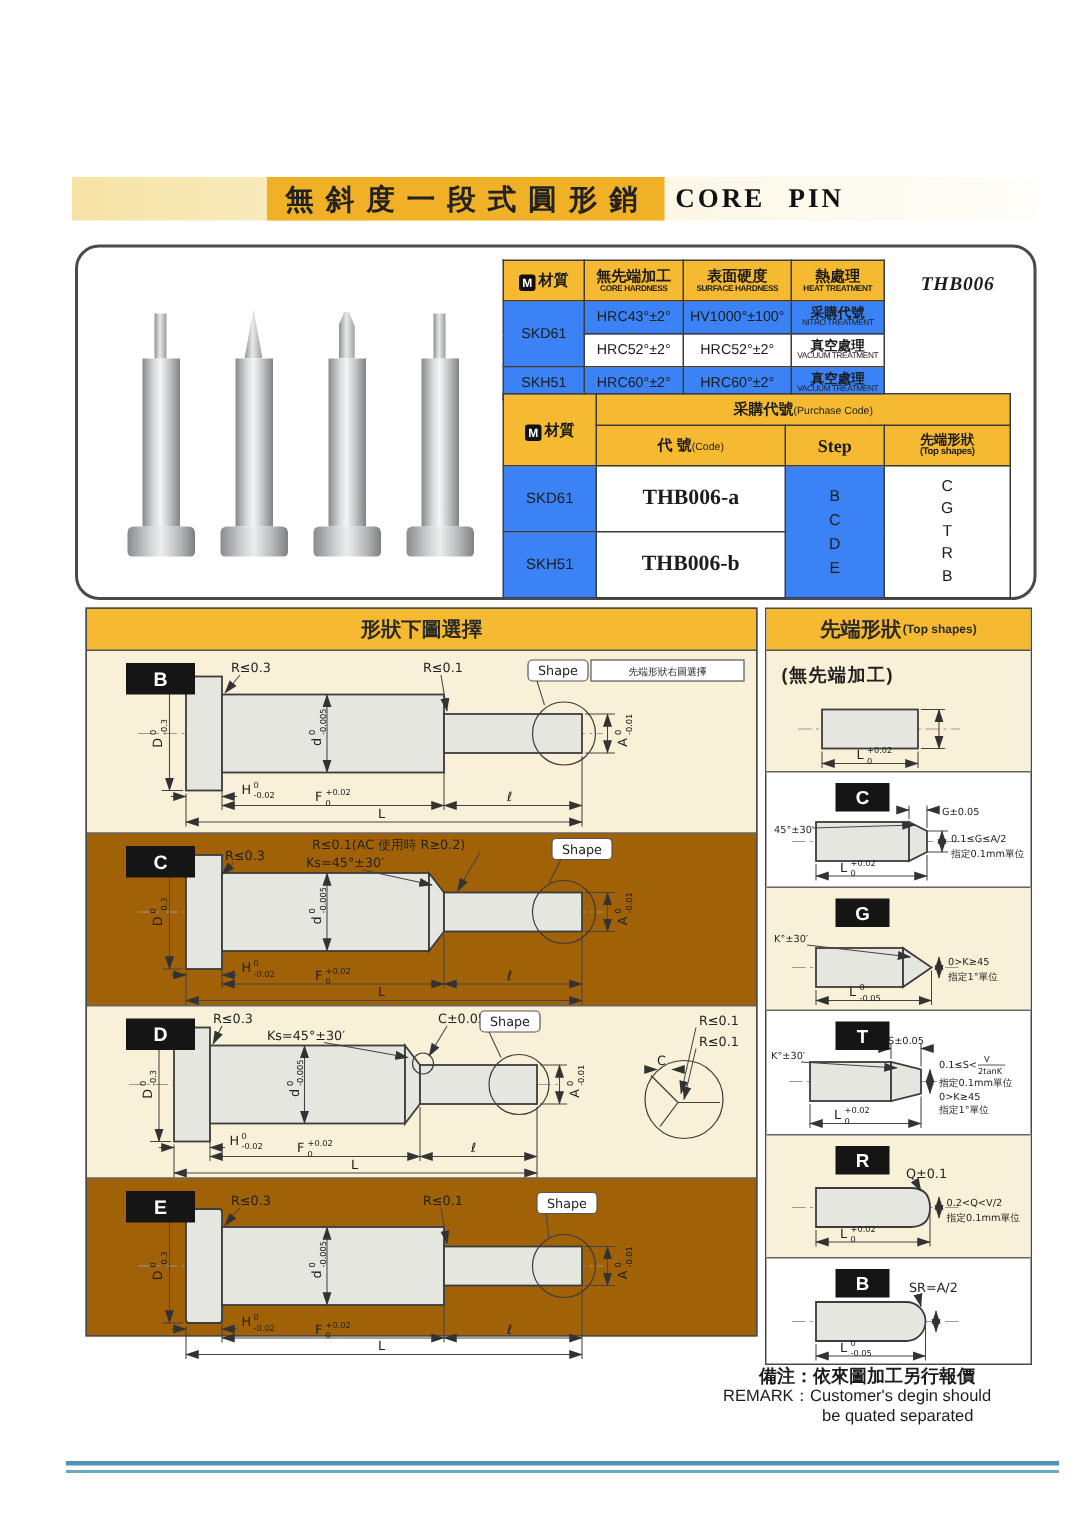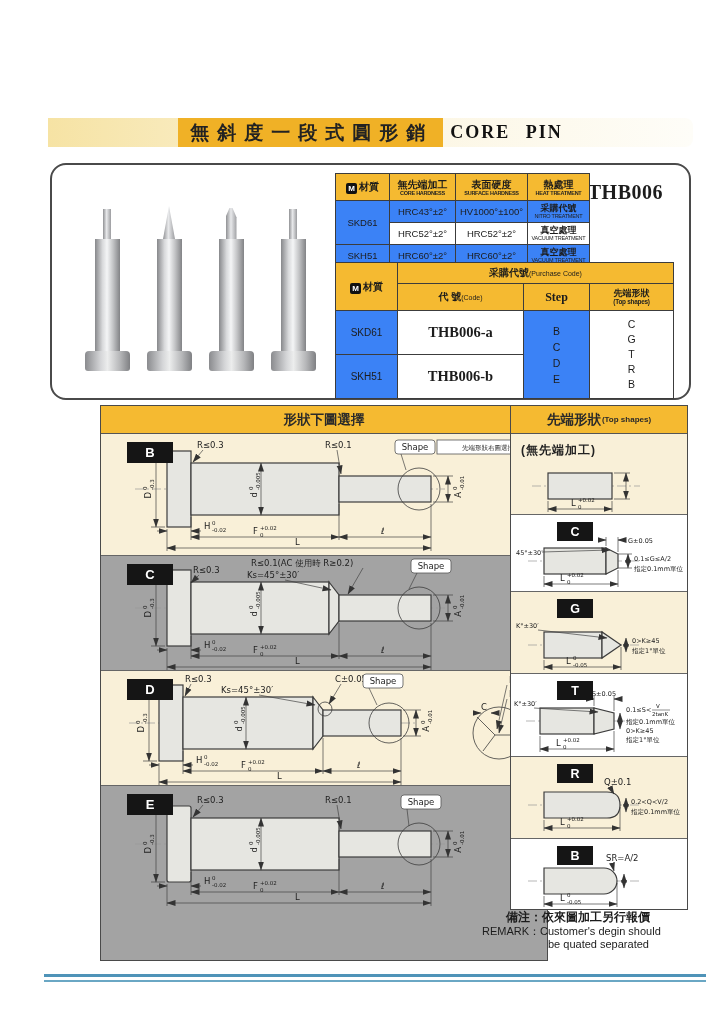--- a/index.html
+++ b/index.html
@@ -10,21 +10,21 @@
     background:linear-gradient(90deg,#f6e3a4,#fcf6e3 55%,#fefdf8);
     border-radius:0 8px 8px 0;display:flex;align-items:center;justify-content:center;}
   .tzh{background:#f0b126;height:29px;display:flex;align-items:center;padding:0 10px 0 12px;
     font-size:19px;font-weight:bold;letter-spacing:8px;color:#222;white-space:nowrap;}
   .ten{font-family:"Liberation Serif",serif;font-weight:bold;font-size:18px;margin-left:7px;
     letter-spacing:2px;word-spacing:9px;color:#111;}
   
   .box1{position:absolute;left:50px;top:163px;width:637px;height:233px;border:2px solid #4a4a4a;
     border-radius:16px;background:#fff;}
   .model{position:absolute;right:26px;top:16px;font-family:"Liberation Serif",serif;
-    font-weight:bold;font-size:20px;letter-spacing:.5px;}
+    font-weight:bold;font-size:13px;letter-spacing:.5px;font-style:italic;}
   
   .pins{position:absolute;left:22px;top:14px;width:252px;height:204px;display:flex;
     align-items:flex-end;justify-content:center;gap:17px;padding-bottom:12px;box-sizing:border-box;}
   .pinwrap{display:flex;flex-direction:column;align-items:center;}
   .tip{width:8px;height:30px;background:linear-gradient(90deg,#909194,#e8e9eb 45%,#9b9c9f);}
   .tip.cone{width:12px;height:33px;clip-path:polygon(50% 0,100% 100%,0 100%);}
   .tip.bullet{width:11px;height:31px;clip-path:polygon(36% 0,64% 0,100% 30%,100% 100%,0 100%,0 30%);}
   .shaft{width:25px;height:112px;background:linear-gradient(90deg,#87888b,#d8d9db 30%,#f4f5f6 48%,#c3c4c6 72%,#828386);}
   .pbase{width:45px;height:20px;border-radius:4px 4px 3px 3px;
     background:linear-gradient(90deg,#8a8b8e,#d5d6d8 35%,#eceded 50%,#b5b6b8 78%,#7f8083);}
@@ -42,21 +42,21 @@
   .en{display:block;font-size:6px;line-height:1;letter-spacing:-.3px;color:#222;transform:scale(.92);}
   .eni{font-size:7px;font-weight:normal;}
   .cream{background:#3b82f6;}
   .mb{display:inline-flex;width:11px;height:11px;background:#111;color:#fff;border-radius:2px;
     align-items:center;justify-content:center;font-size:8px;font-weight:bold;margin-right:2px;vertical-align:-1px;}
   .code{font-family:"Liberation Serif",serif;font-weight:bold;font-size:14.5px;}
   .stepH{font-family:"Liberation Serif",serif;font-weight:bold;font-size:12px;}
   .stepc div{line-height:16px;font-size:10.5px;}
   .shpc div{line-height:15px;font-size:10.5px;}
   
-  .lpanel{position:absolute;left:57px;top:405px;width:448px;height:556px;border:1.6px solid #4a4a4a;background:#a3a3a3;box-sizing:border-box;margin-left:43px;}
+  .lpanel{position:absolute;left:57px;top:405px;width:448px;height:486px;border:1.6px solid #4a4a4a;background:#a16207;box-sizing:border-box;}
   .rpanel{position:absolute;left:510px;top:405px;width:178px;height:505px;border:1.6px solid #4a4a4a;background:#fff;box-sizing:border-box;}
   .phead{height:27px;background:#f5ba31;display:flex;align-items:center;justify-content:center;
     font-weight:bold;font-size:13.5px;color:#2a2a2a;border-bottom:1px solid #555;}
   .phead .eni2{font-size:8px;font-weight:bold;margin-left:1px;}
   .sec{position:relative;box-sizing:border-box;}
   .sec+.sec{border-top:1px solid #666;}
   .secc{background:#f9f0d8;}
   .blabel{position:absolute;background:#151515;color:#fff;font-weight:bold;display:flex;
     align-items:center;justify-content:center;z-index:2;}
   .bl-l{width:46px;height:21px;left:26px;top:8px;font-size:13px;}

